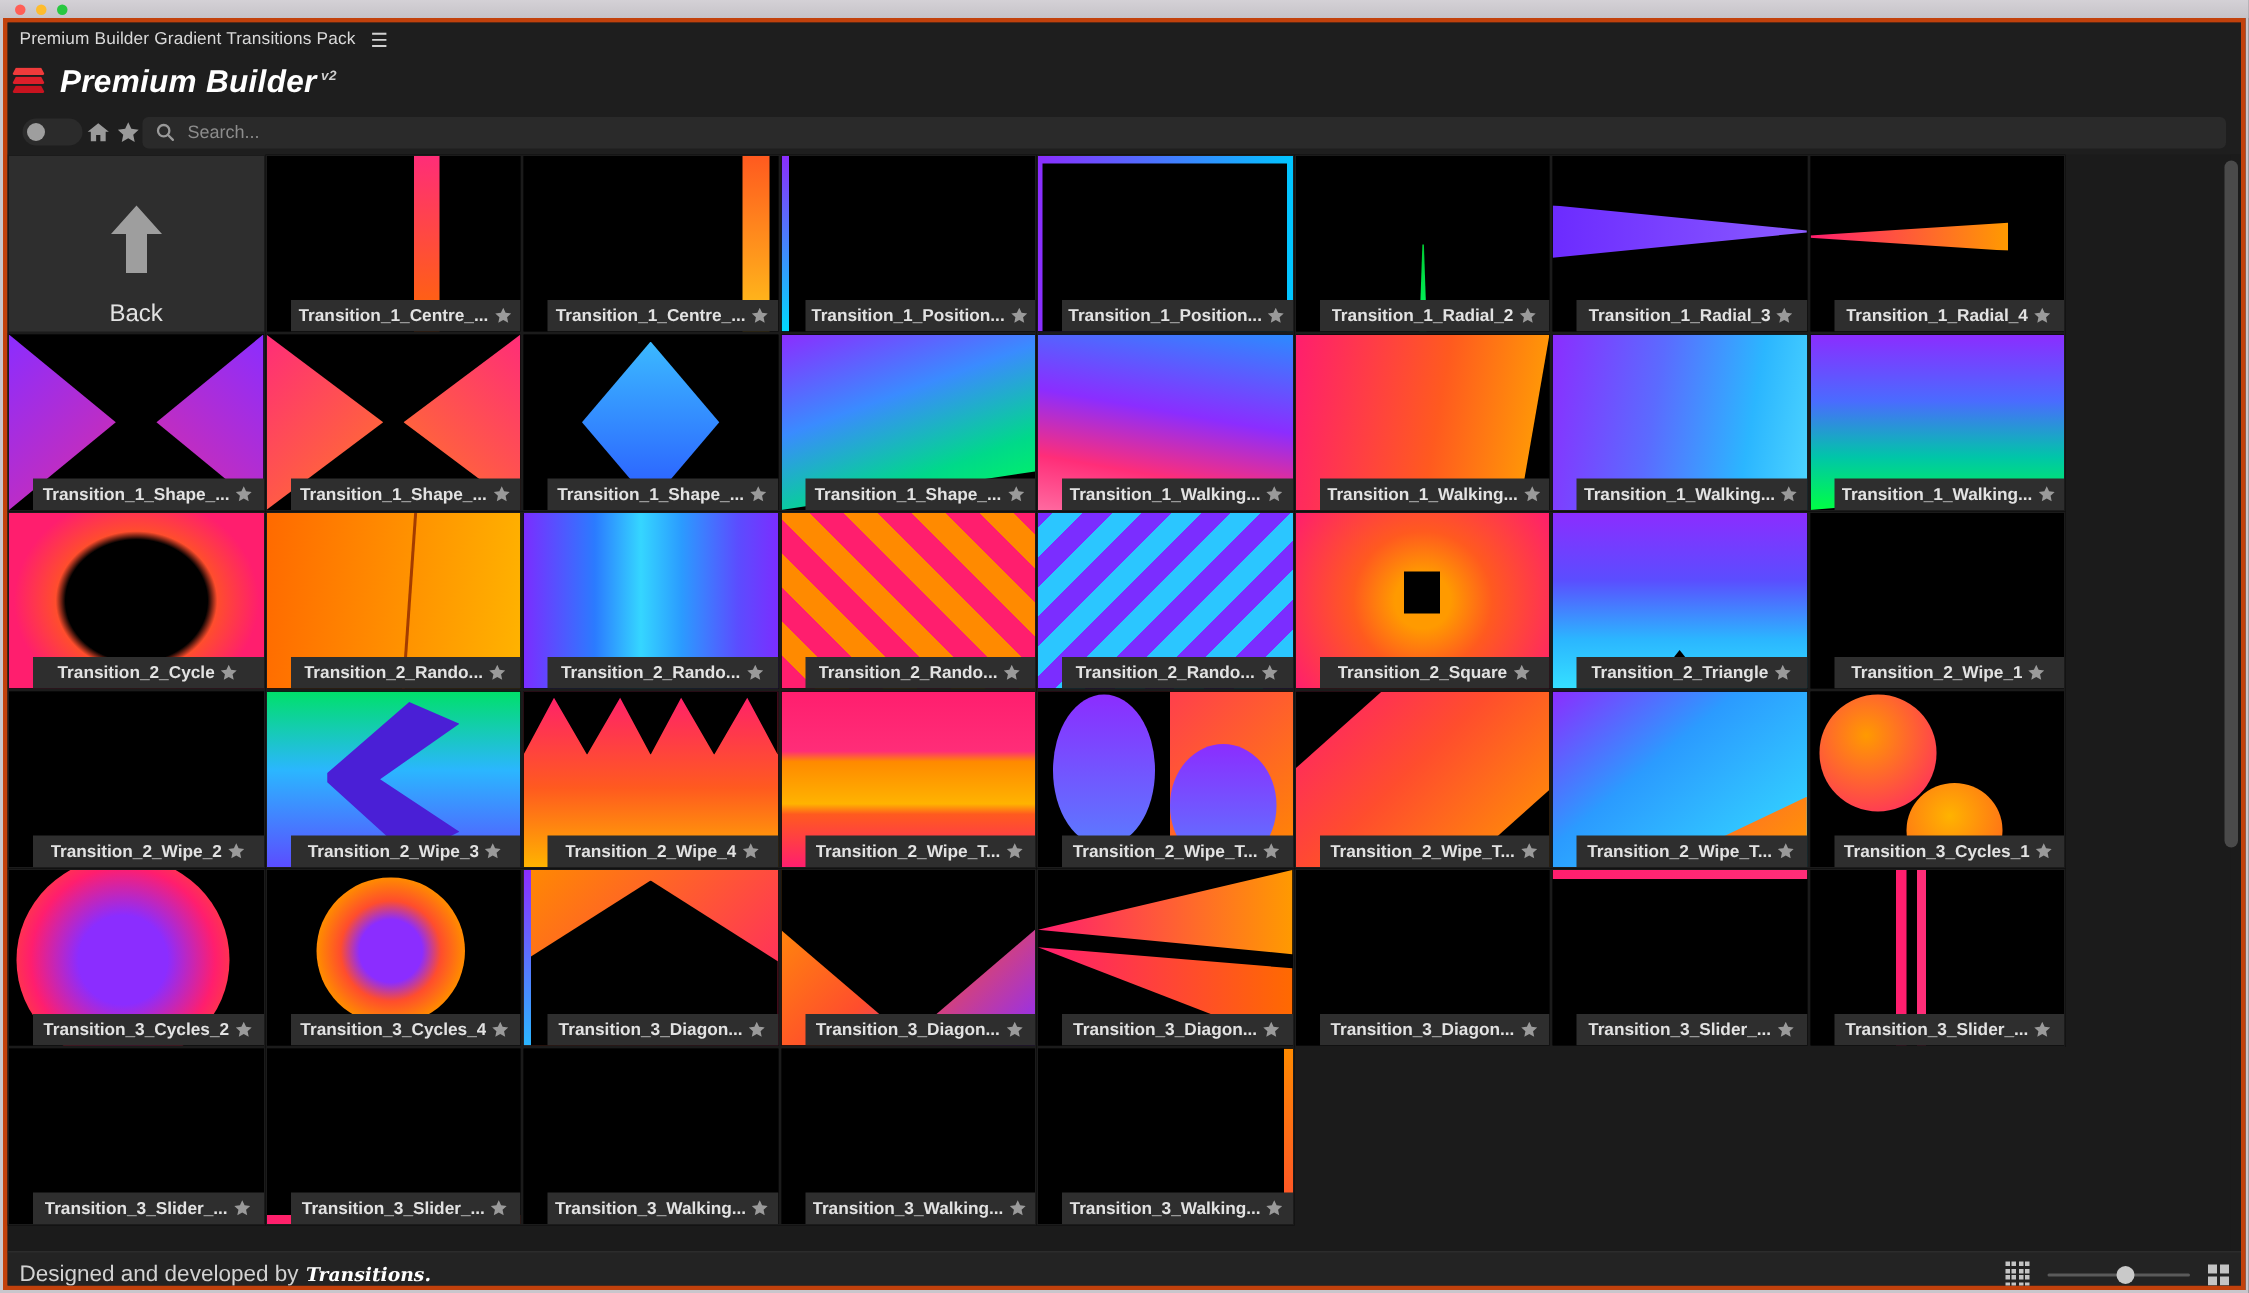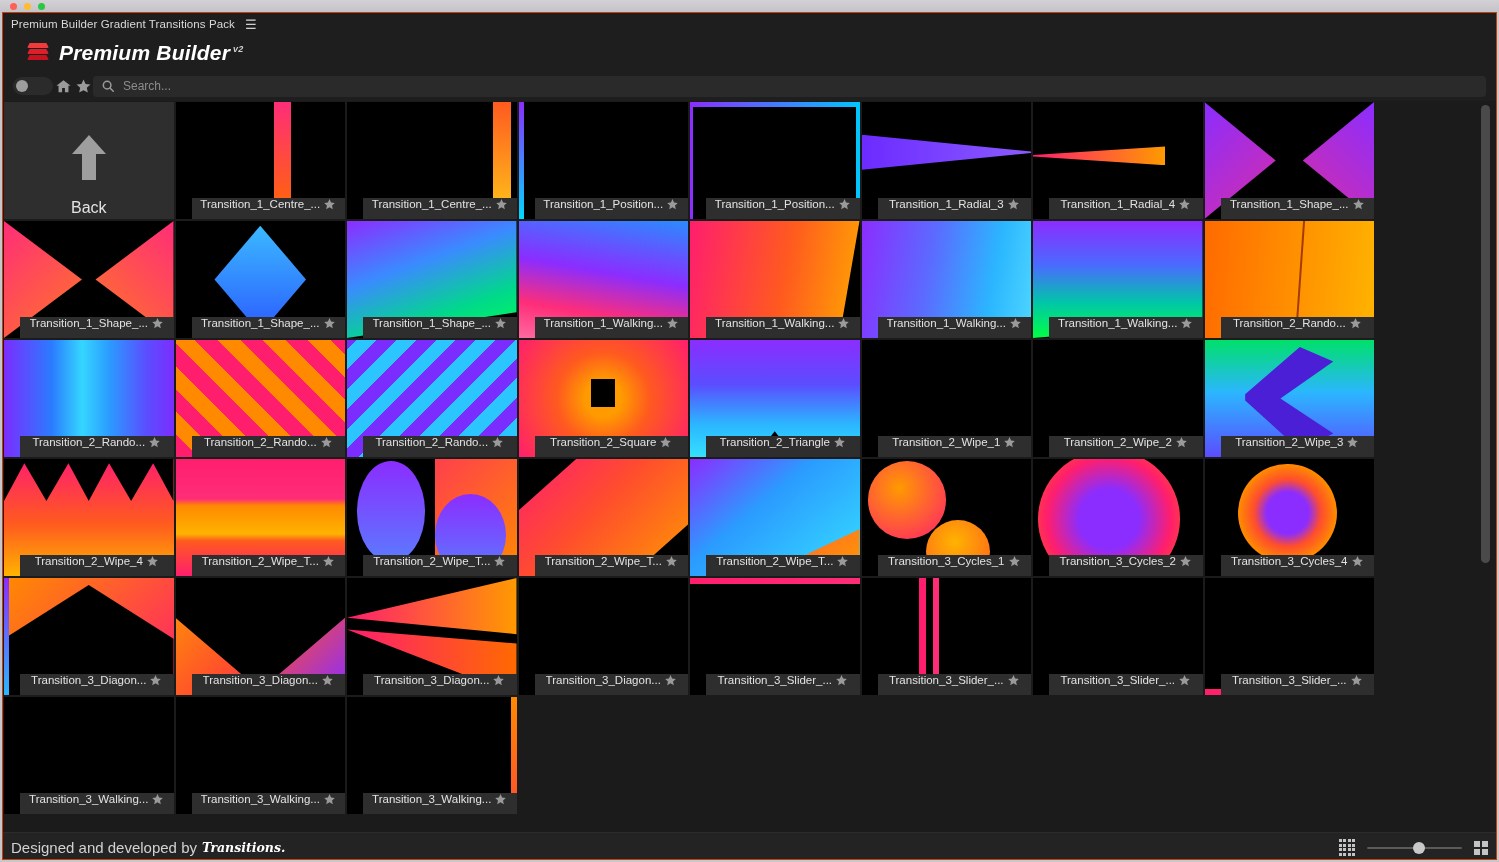--- a/index.html
+++ b/index.html
@@ -15,21 +15,21 @@
   }
   .traffic{ position:absolute; top:3px; width:7px; height:7px; border-radius:50%; }
   .tl-red{ left:10px; background:#ff5f57; }
   .tl-yellow{ left:24px; background:#febc2e; }
   .tl-green{ left:38px; background:#28c840; }
 
   #app-window{
     position:absolute; left:2px; top:12px;
     width:1495px; height:848px;
     background:#1e1e1e;
-    border:1px solid #c2410c;
+    border:3px solid #c2410c;
     overflow:hidden;
   }
 
   
   #doc-title-bar{
     position:relative; height:22px; width:100%;
     background:#1e1e1e;
     display:flex; align-items:center; padding-left:8px;
   }
   #doc-title-text{
@@ -37,21 +37,21 @@
   }
   #hamburger-icon{
     margin-left:10px; color:#d0d0d0; font-size:13px; line-height:1;
     cursor:pointer;
   }
 
   
   #brand-bar{
     position:relative; height:36px; width:100%;
     background:#1e1e1e;
-    display:flex; align-items:center; padding-left:24px;
+    display:flex; align-items:center; padding-left:3px;
   }
   #brand-logo{ width:22px; height:22px; position:relative; }
   #brand-logo span{
     position:absolute; left:0; width:22px; height:5px;
     background:#e0232e; border-radius:2px/3px;
     transform:skewY(0deg);
     clip-path:polygon(12% 0,88% 0,100% 100%,0 100%);
   }
   #brand-logo span:nth-child(1){ top:1px; background:#ef3b3b; }
   #brand-logo span:nth-child(2){ top:7px; background:#dd1f2a; }
@@ -116,22 +116,23 @@
     background:#000;
     overflow:hidden;
   }
   .thumb{
     position:absolute; left:0; top:0; right:0; height:100%;
     background:#000; overflow:hidden;
   }
   .caption{
     position:absolute; left:16px; right:0; bottom:0; height:21px;
     background:#2e2e2e;
-    display:flex; justify-content:center;
+    display:flex; align-items:center; justify-content:center;
     padding:0 4px;
+    font-weight:bold;
   }
   .caption-text{
     font-size:11.5px; color:#e2e2e2;
     white-space:nowrap; overflow:hidden; text-overflow:ellipsis;
     max-width:132px;
   }
   .star-icon{ margin-left:3px; color:#9a9a9a; flex:none; display:flex; }
 
   
   #back-cell{
@@ -301,20 +302,33 @@
             <span class="caption-text">Transition_1_Position...</span>
             <span class="star-icon">
               <svg width="13" height="13" viewBox="0 0 24 24" fill="currentColor">
                 <path d="M12 2l2.9 6.3 6.9.8-5.1 4.7 1.4 6.8L12 17.2 5.9 20.6l1.4-6.8L2.2 9.1l6.9-.8z"></path>
               </svg>
             </span>
           </div>
         </div>
         <div class="cell">
           <div class="thumb">
+            <div style="position:absolute;left:50%;bottom:0;width:5px;height:50%;margin-left:-2px;background:linear-gradient(#0c3,#0f6);clip-path:polygon(40% 0,60% 0,100% 100%,0 100%)"></div>
+          </div>
+          <div class="caption">
+            <span class="caption-text">Transition_1_Radial_2</span>
+            <span class="star-icon">
+              <svg width="13" height="13" viewBox="0 0 24 24" fill="currentColor">
+                <path d="M12 2l2.9 6.3 6.9.8-5.1 4.7 1.4 6.8L12 17.2 5.9 20.6l1.4-6.8L2.2 9.1l6.9-.8z"></path>
+              </svg>
+            </span>
+          </div>
+        </div>
+        <div class="cell">
+          <div class="thumb">
             <div style="position:absolute;left:0;top:28%;width:100%;height:30%;background:linear-gradient(90deg,#6c2bff,#8a5bff);clip-path:polygon(0 0,100% 48%,100% 52%,0 100%)"></div>
           </div>
           <div class="caption">
             <span class="caption-text">Transition_1_Radial_3</span>
             <span class="star-icon">
               <svg width="13" height="13" viewBox="0 0 24 24" fill="currentColor">
                 <path d="M12 2l2.9 6.3 6.9.8-5.1 4.7 1.4 6.8L12 17.2 5.9 20.6l1.4-6.8L2.2 9.1l6.9-.8z"></path>
               </svg>
             </span>
           </div>
@@ -424,20 +438,33 @@
               </svg>
             </span>
           </div>
         </div>
         <div class="cell">
           <div class="thumb">
             <div style="position:absolute;inset:0;background:linear-gradient(180deg,#8b2dff 0%,#4a6bff 38%,#00c6a8 70%,#00ff44 100%);clip-path:polygon(0 0,100% 0,100% 88%,0 100%)"></div>
           </div>
           <div class="caption">
             <span class="caption-text">Transition_1_Walking...</span>
+            <span class="star-icon">
+              <svg width="13" height="13" viewBox="0 0 24 24" fill="currentColor">
+                <path d="M12 2l2.9 6.3 6.9.8-5.1 4.7 1.4 6.8L12 17.2 5.9 20.6l1.4-6.8L2.2 9.1l6.9-.8z"></path>
+              </svg>
+            </span>
+          </div>
+        </div>
+        <div class="cell">
+          <div class="thumb">
+            <div style="position:absolute;inset:0;background:radial-gradient(ellipse 48% 60% at 50% 50%,#000 58%,#ff4d2d 66%,#ff1e6e 100%)"></div>
+          </div>
+          <div class="caption">
+            <span class="caption-text">Transition_2_Cycle</span>
             <span class="star-icon">
               <svg width="13" height="13" viewBox="0 0 24 24" fill="currentColor">
                 <path d="M12 2l2.9 6.3 6.9.8-5.1 4.7 1.4 6.8L12 17.2 5.9 20.6l1.4-6.8L2.2 9.1l6.9-.8z"></path>
               </svg>
             </span>
           </div>
         </div>
         <div class="cell">
           <div class="thumb">
             <div style="position:absolute;inset:0;background:linear-gradient(95deg,#ff6a00,#ffb300)"></div>

